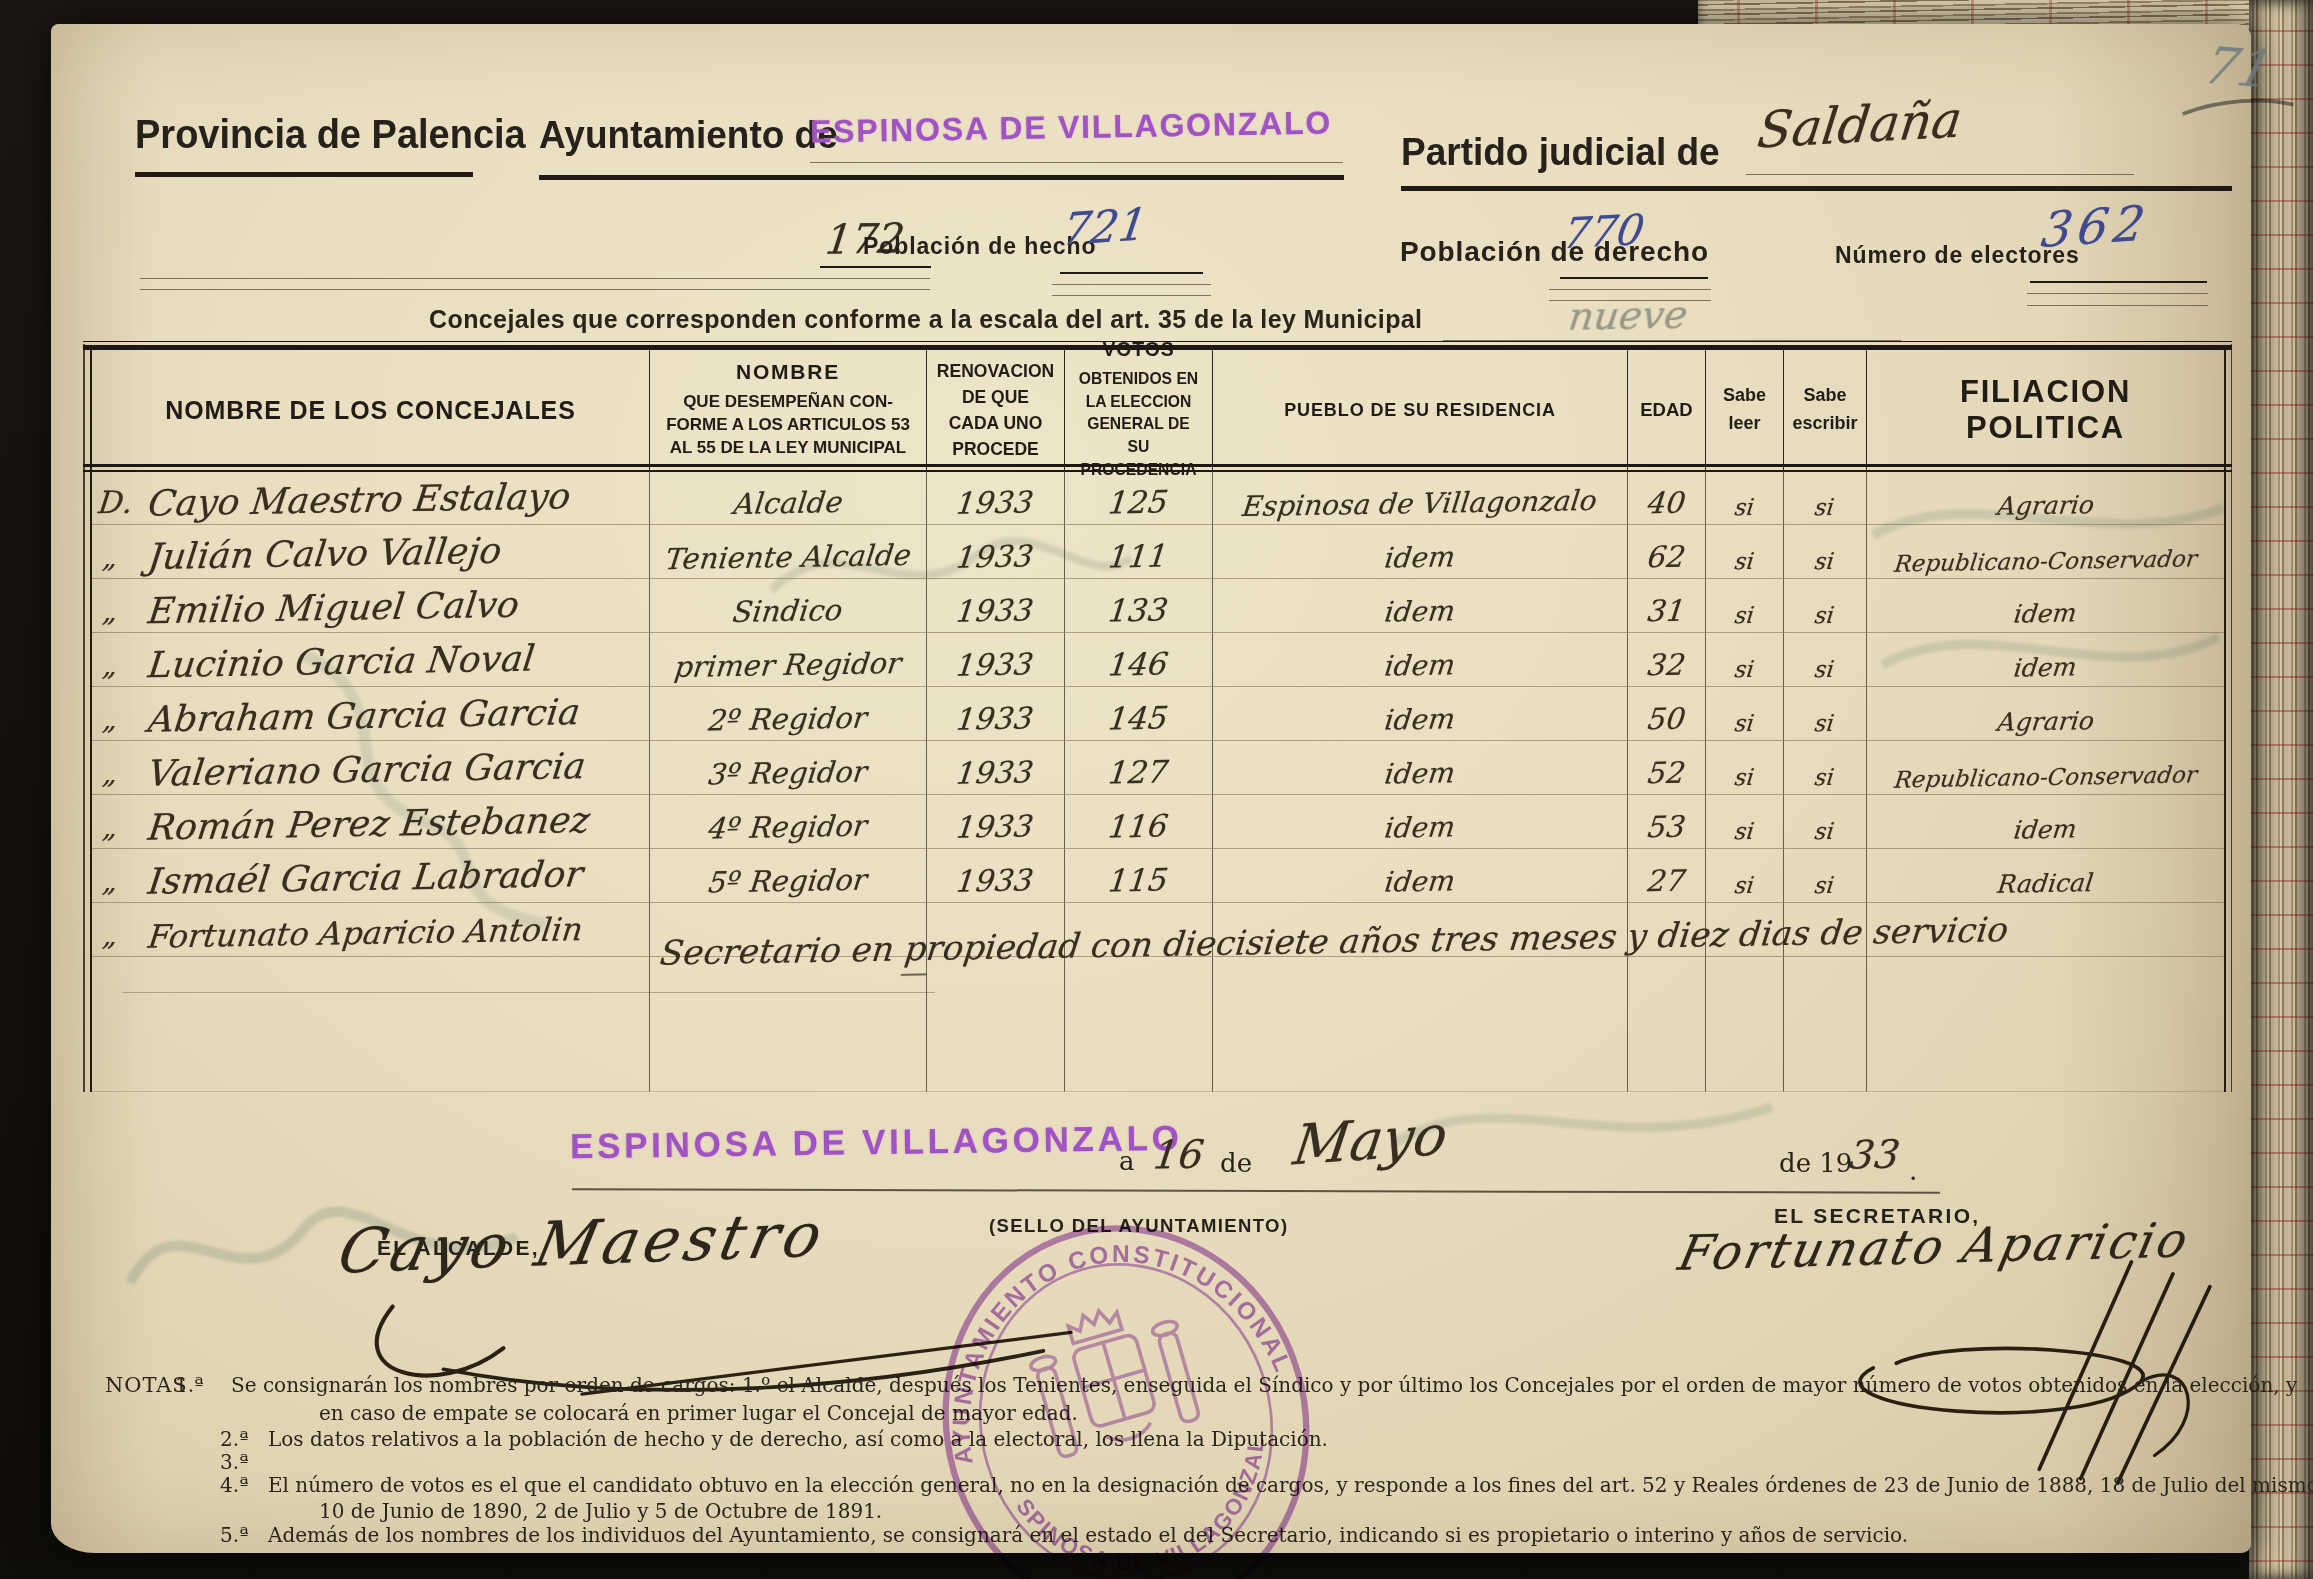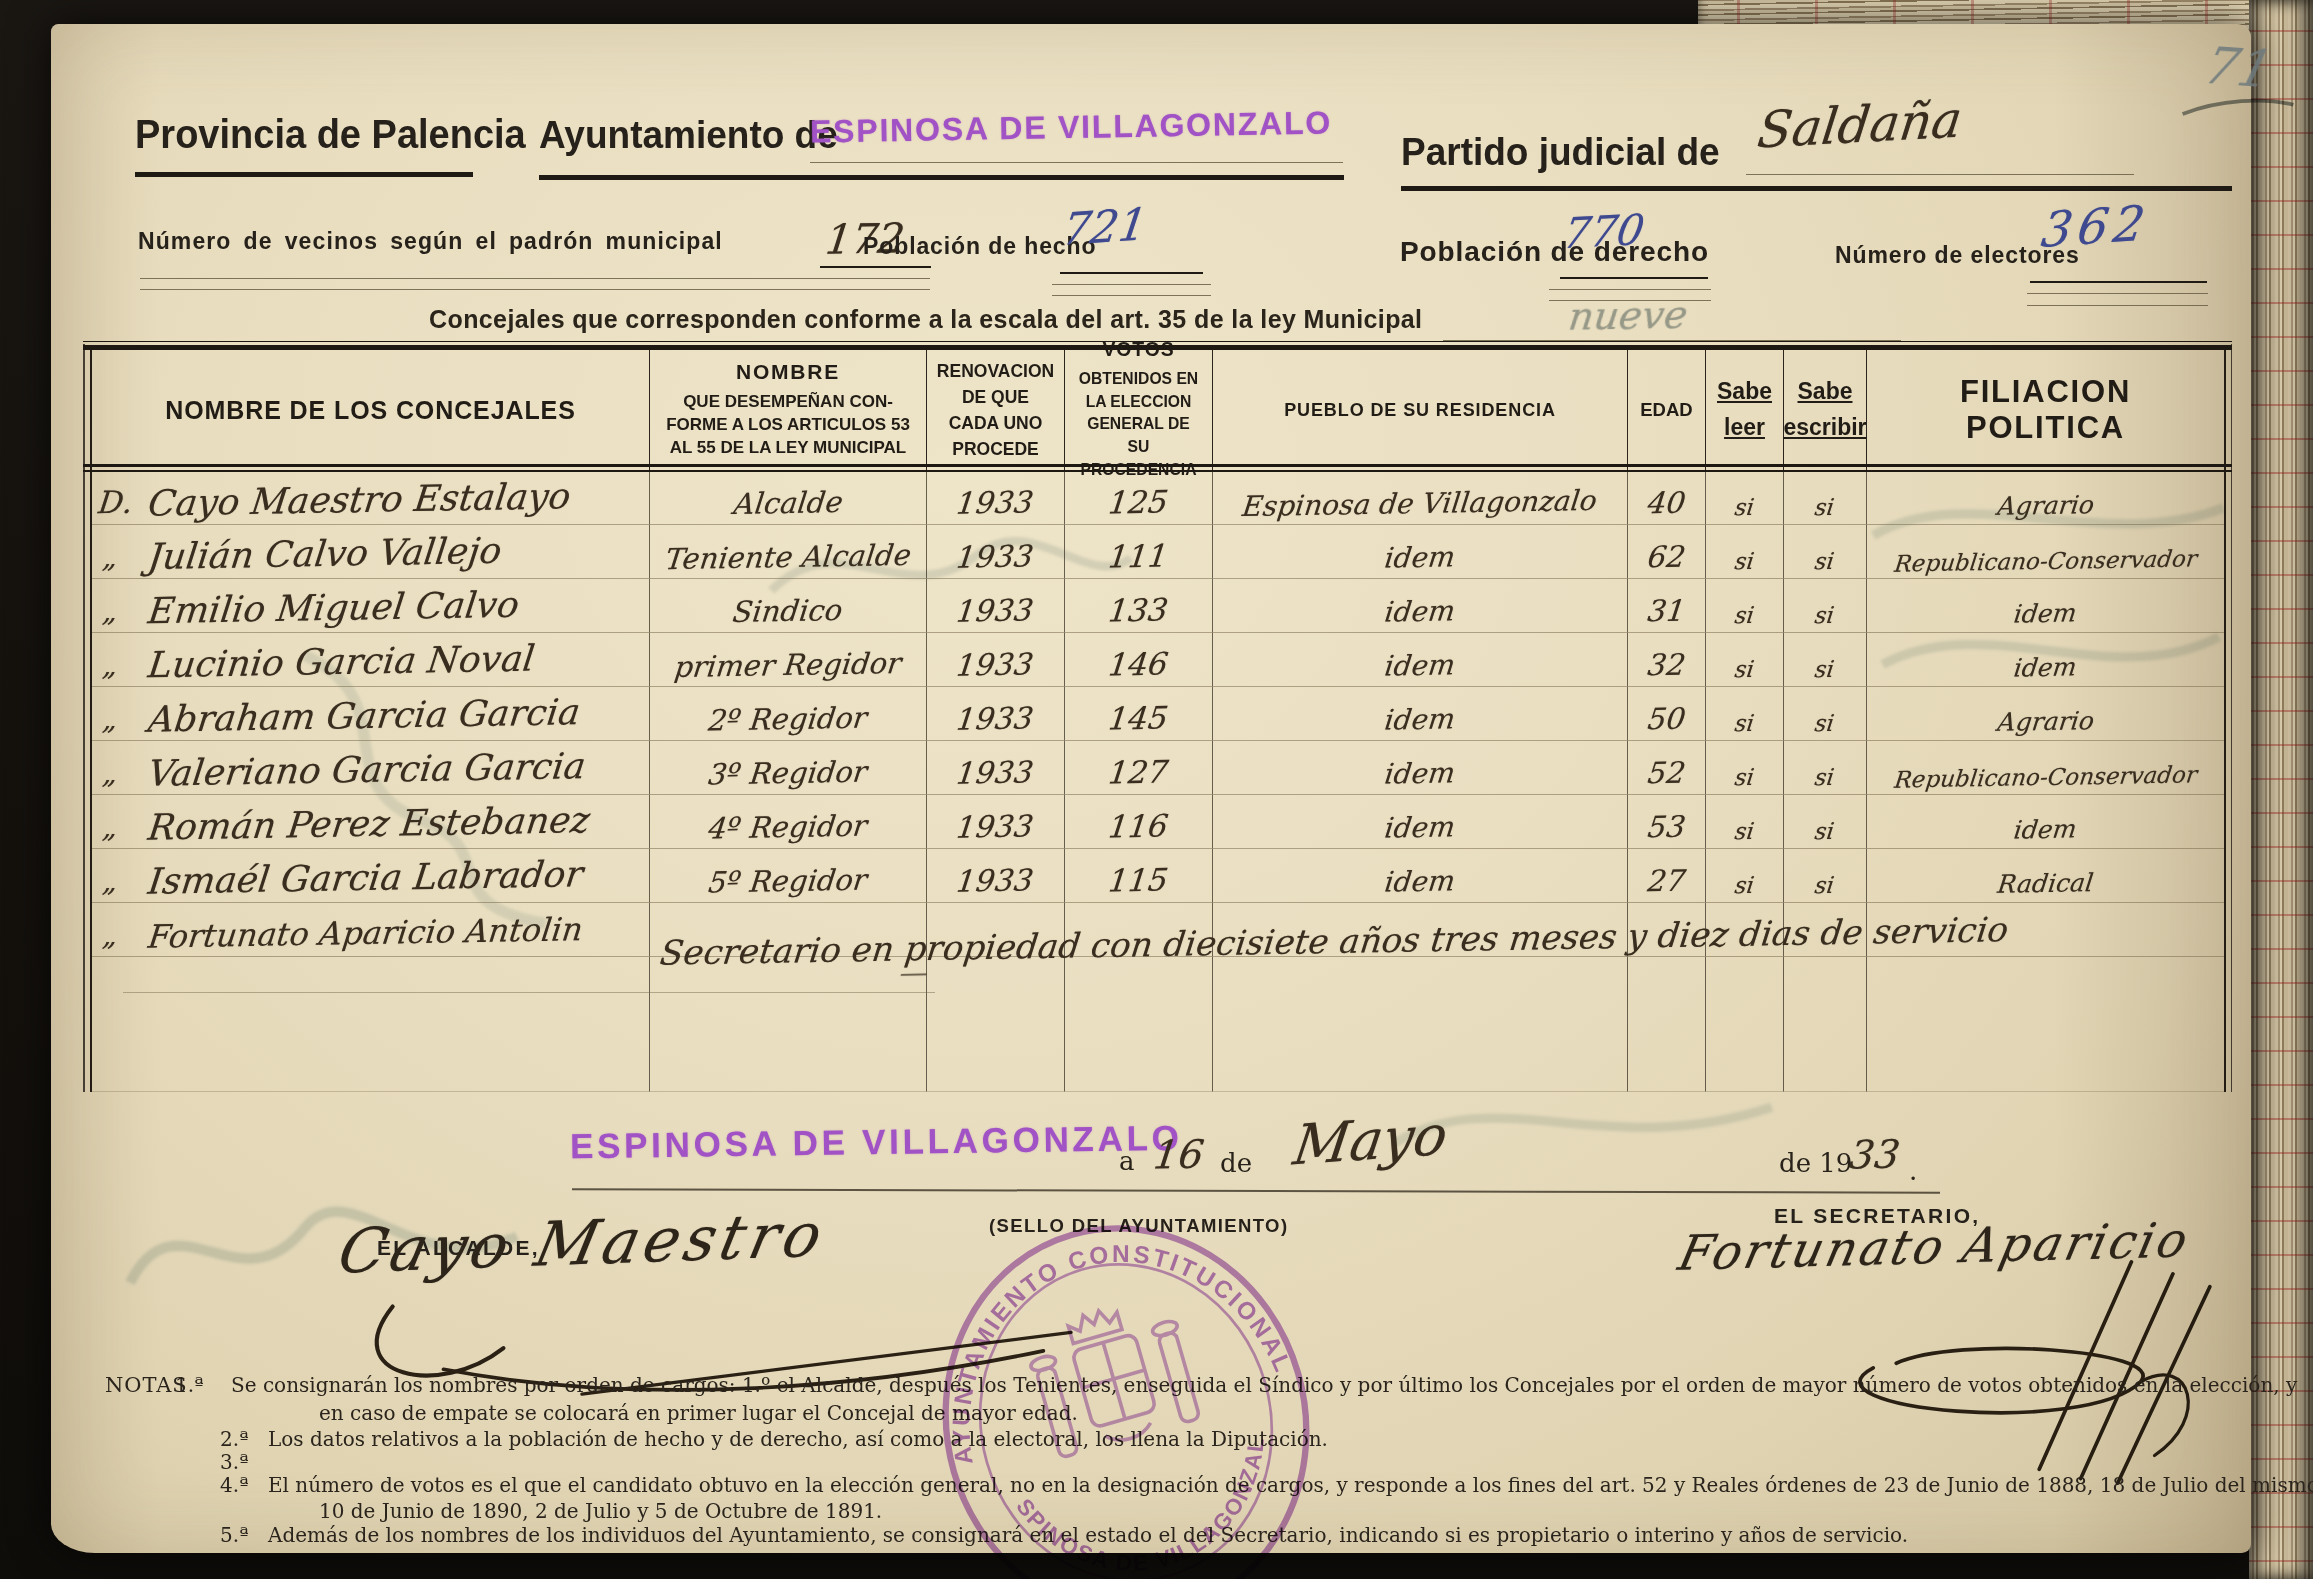--- a/index.html
+++ b/index.html
@@ -42,21 +42,21 @@
   .bc.erow{border-bottom:0.9px solid rgba(121,106,77,.32);}
   .pfx{position:absolute;left:11px;bottom:3.7px;font-size:28px;}
   .h-nombre{font-size:25px;letter-spacing:0.9px;font-weight:700;}
   .h-t{font-size:21px;letter-spacing:1.8px;font-weight:700;}
   .h-s{font-size:17px;line-height:1.35;font-weight:700;}
   .h-renov{font-size:17.5px;line-height:1.5;font-weight:700;}
   .h-vt{font-size:19.4px;letter-spacing:0.9px;font-weight:700;}
   .h-vs{font-size:15.7px;line-height:1.45;font-weight:700;}
   .h-pueblo{font-size:18px;letter-spacing:0.9px;font-weight:700;}
   .h-edad{font-size:18.5px;font-weight:700;}
-  .h-sabe{font-size:23px;line-height:1.55;font-weight:700;text-decoration:underline;}
+  .h-sabe{font-size:18px;line-height:1.55;font-weight:700;}
   .h-fil{font-size:31px;letter-spacing:1.8px;font-weight:700;}
   .f-name{font-size:36px;}
   .f-cargo{font-size:29px;}
   .f-year{font-size:30px;}
   .f-votos{font-size:31px;}
   .f-pueblo{font-size:28px;}
   .f-edad{font-size:29.5px;}
   .f-si{font-size:23px;}
   .f-fil{font-size:25px;}
   .secspan{position:absolute;left:570px;top:561px;width:1569px;height:51px;display:flex;align-items:flex-end;}
@@ -113,21 +113,20 @@
     <span class="print" style="left:539px;top:114px;font-size:37px;transform:scaleY(1.06)">Ayuntamiento de</span>
     <span class="print purple" style="left:810px;top:109px;font-size:32px;letter-spacing:1.8px;transform:rotate(-1deg)">ESPINOSA DE VILLAGONZALO</span>
     <div class="thin" style="left:810px;top:162px;width:533px"></div>
     <div class="ul" style="left:539px;top:175px;width:805px;height:4.6px"></div>
 
     <span class="print" style="left:1401px;top:131px;font-size:37px;transform:scaleY(1.06)">Partido judicial de</span>
     <span class="hw hwabs" style="left:1758px;top:96px;font-size:50px;transform:rotate(-3deg) skewX(-10deg)">Saldaña</span>
     <div class="thin" style="left:1746px;top:174px;width:388px"></div>
     <div class="ul" style="left:1401px;top:186px;width:831px;height:4.6px"></div>
 
-    <span class="print" style="left:138px;top:228px;font-size:23px;letter-spacing:1.1px;word-spacing:4.6px">Número de vecinos según el padrón municipal</span>
     <span class="hw hwabs" style="left:826px;top:215px;font-size:41px">172</span>
     <div class="ul" style="left:820px;top:266px;width:111px;height:2.3px"></div>
     <div class="thin" style="left:140px;top:278px;width:790px"></div>
     <div class="thin" style="left:140px;top:289px;width:790px"></div>
 
     <span class="print" style="left:863px;top:233px;font-size:23px;letter-spacing:0.9px">Población de hecho</span>
     <span class="hw hwabs blue" style="left:1063px;top:201px;font-size:44px;transform:rotate(-4deg) skewX(-12deg)">721</span>
     <div class="ul" style="left:1060px;top:272px;width:143px;height:2.3px"></div>
     <div class="thin" style="left:1052px;top:284px;width:159px"></div>
     <div class="thin" style="left:1052px;top:295px;width:159px"></div>

